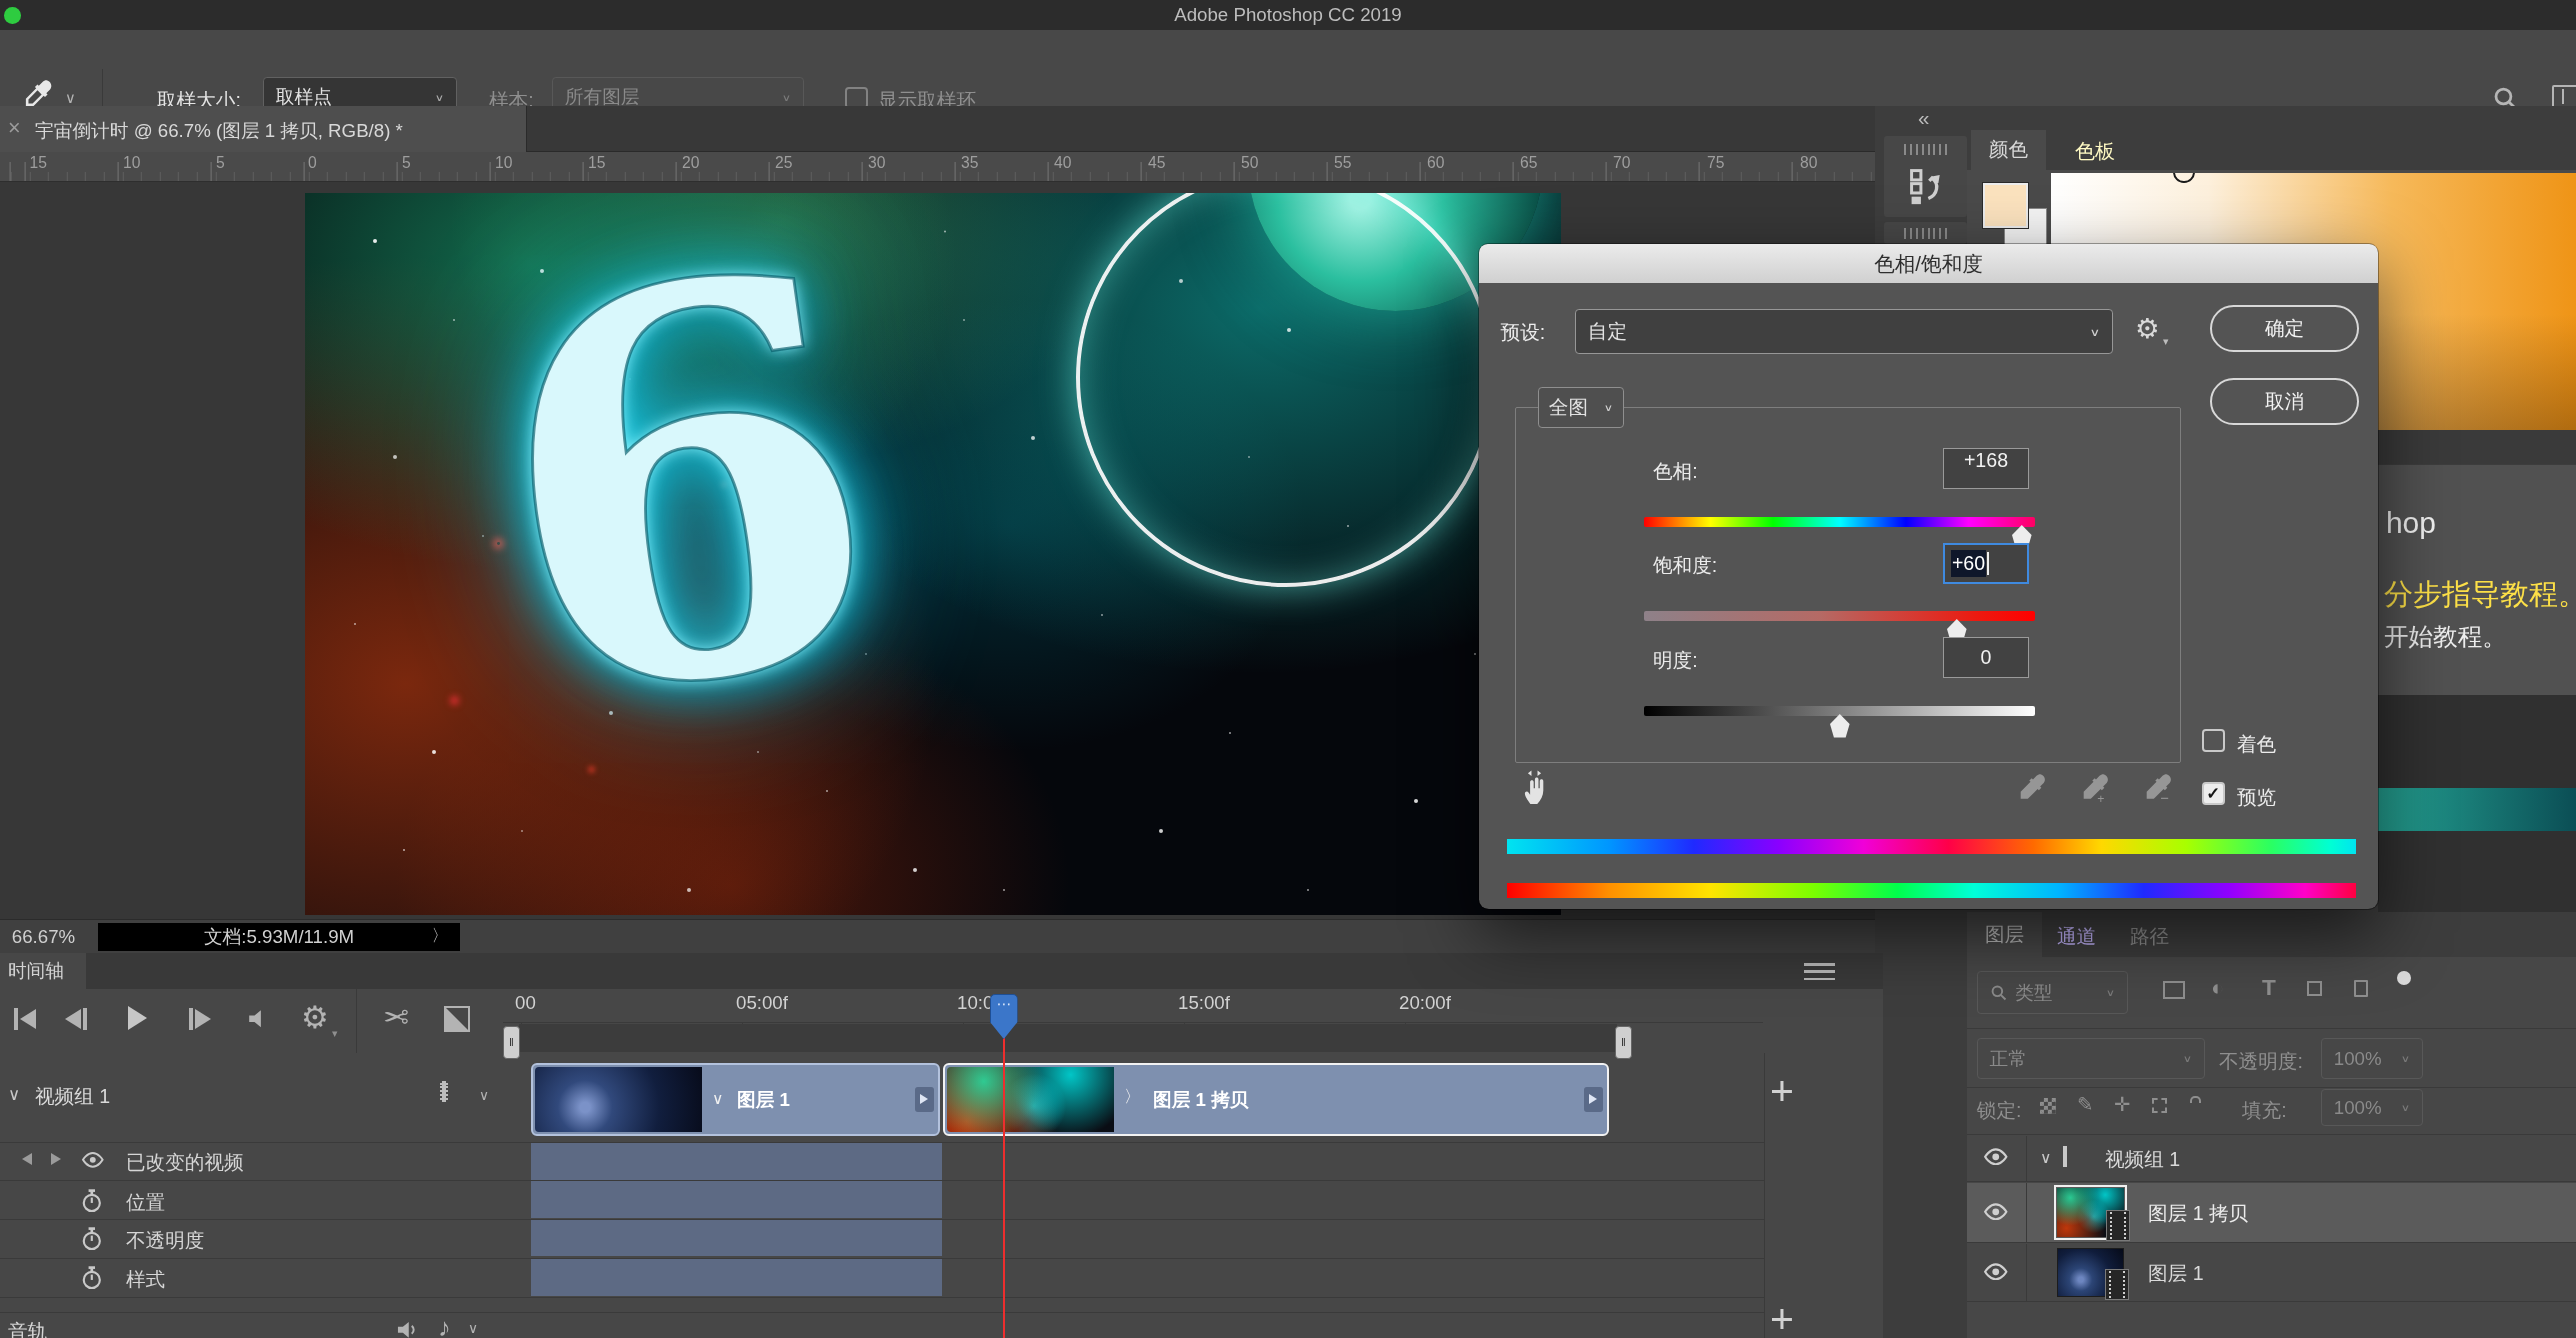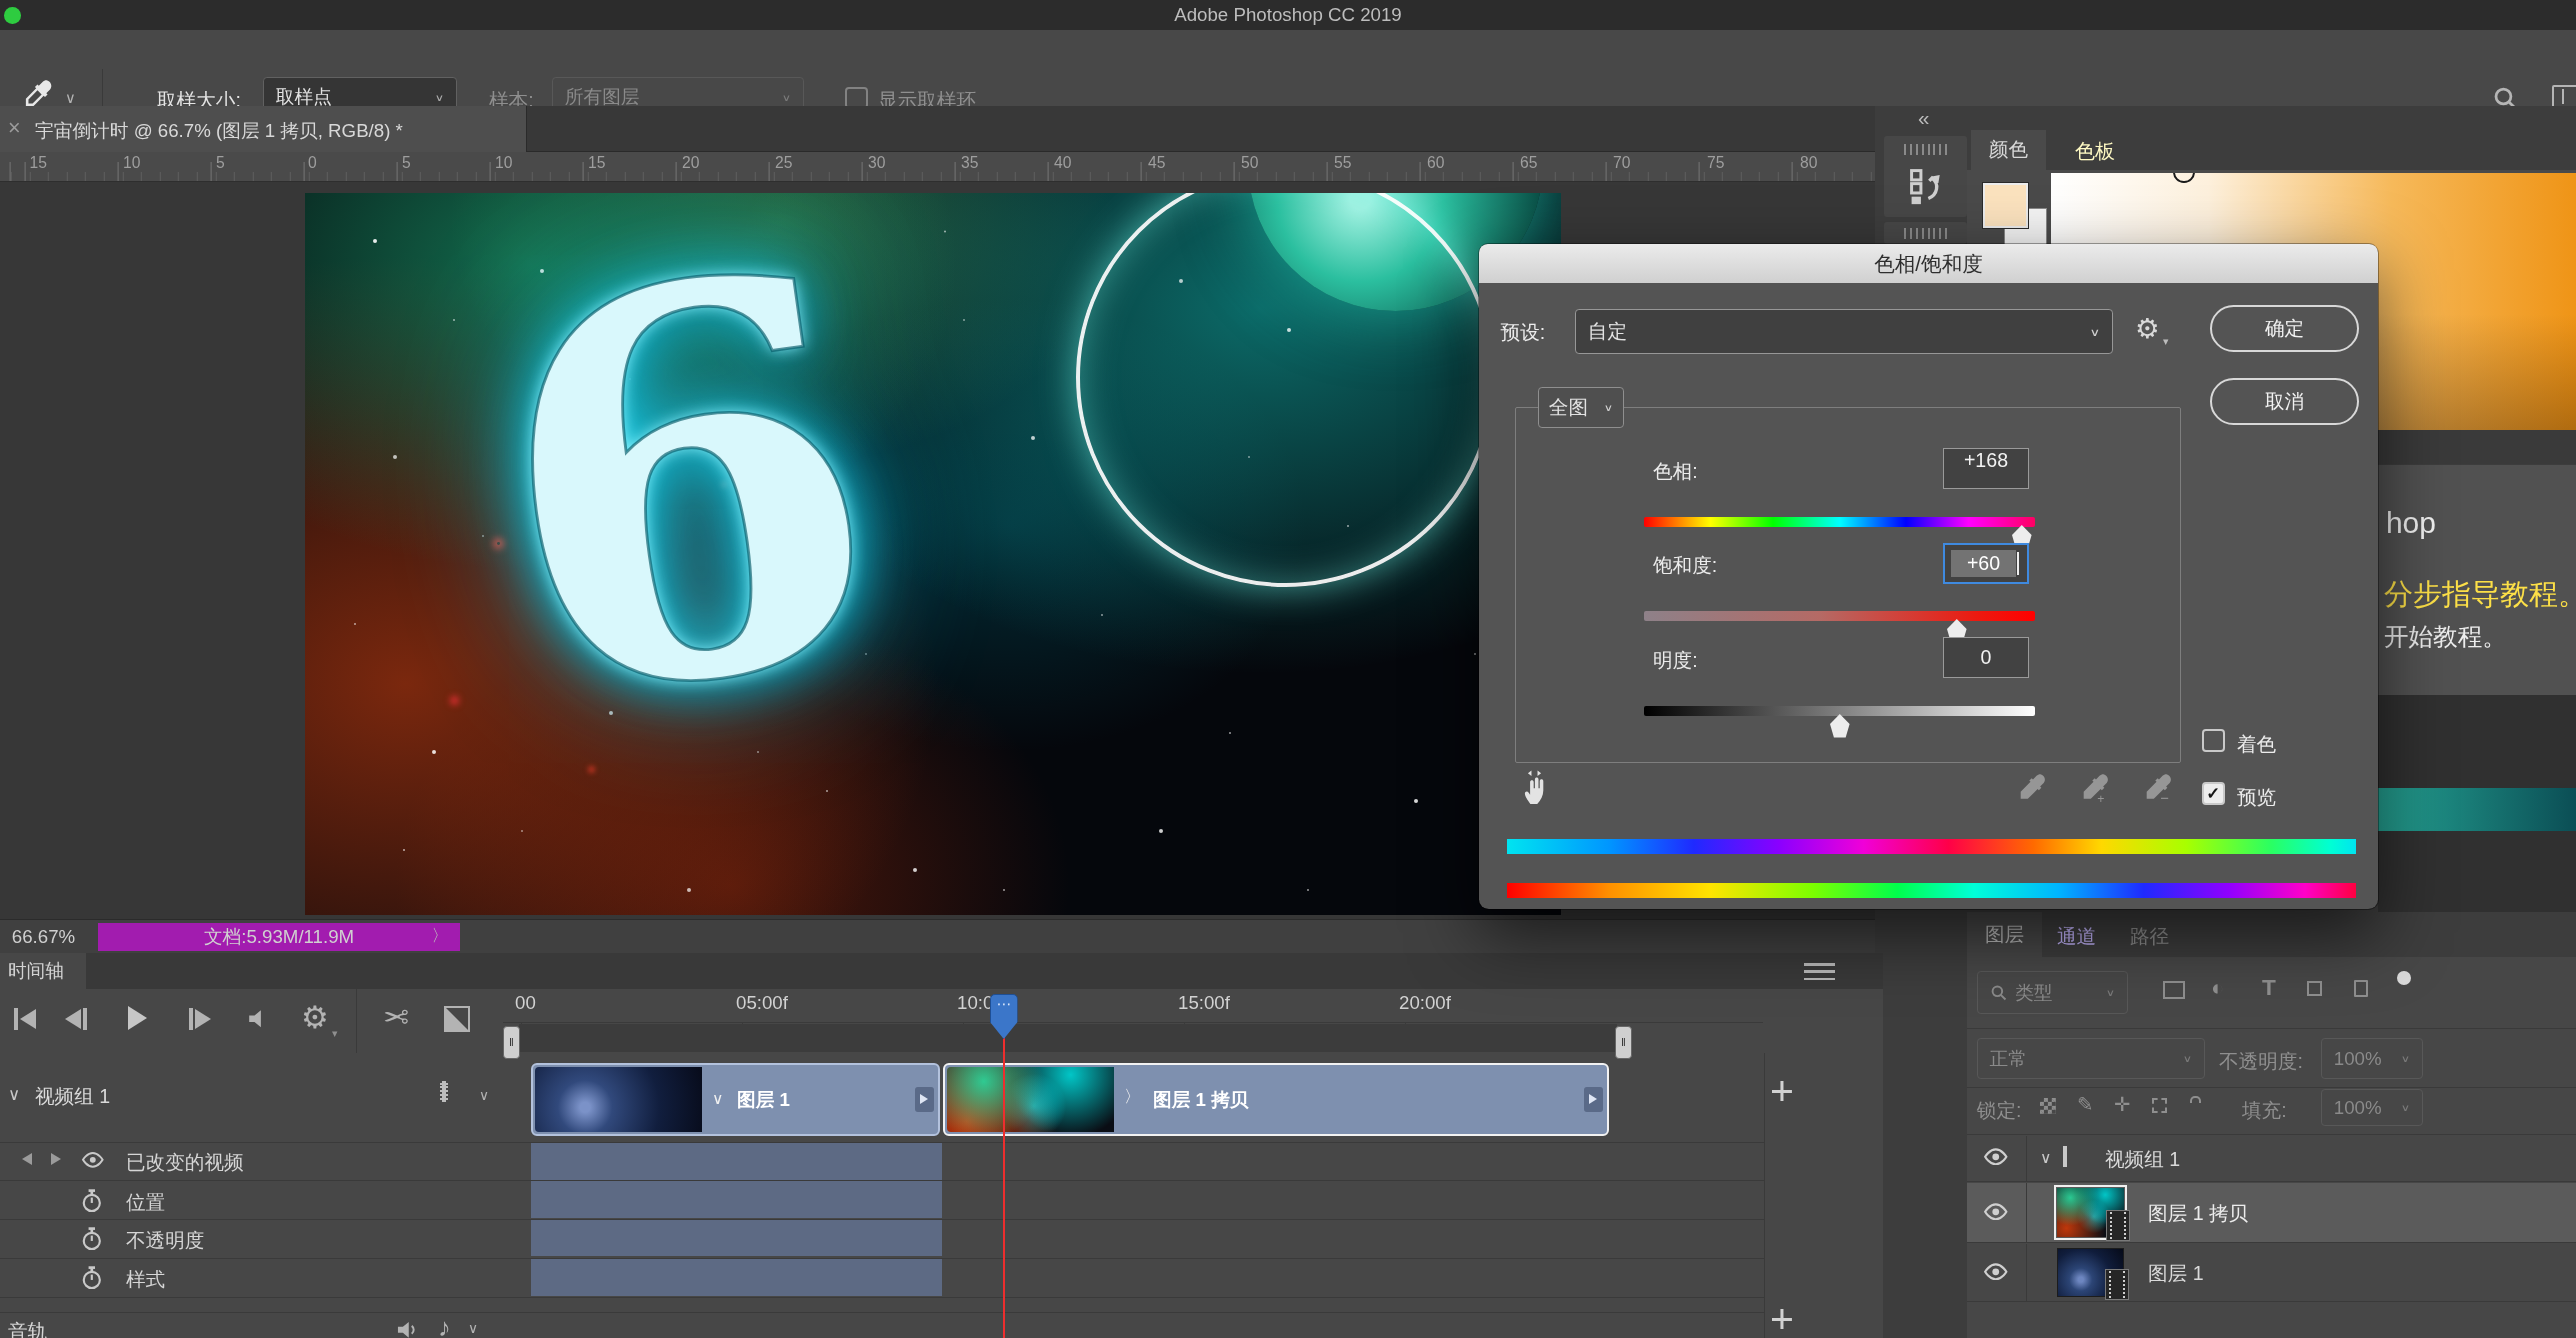--- a/index.html
+++ b/index.html
@@ -291,21 +291,21 @@
         background:radial-gradient(circle at 35% 65%, #6d86c0 0 5%, #2c4576 22%, #101d3c 58%, #060a18 100%)">
         <span class="badge-film"></span>
       </span>
       <span class="abs" style="left:181px;top:15.7px;font-size:19.6px;color:#dadada">图层 1</span>
     </div>
     <div class="abs hline" style="left:0;top:389px;width:609px"></div>
   </div>
 
   <div class="abs" style="left:0;top:919px;width:1875px;height:34px;background:#404040;border-top:1px solid #2b2b2b;box-sizing:border-box">
     <span class="abs" style="left:11.8px;top:5.9px;font-size:18.7px;color:#cfcfcf">66.67%</span>
-    <div class="abs" style="left:98px;top:2.9px;width:362px;height:28.5px;background:#a21caf;display:flex;align-items:center;justify-content:center">
+    <div class="abs" style="left:98px;top:2.9px;width:362px;height:28.5px;background:#000000;display:flex;align-items:center;justify-content:center">
       <span style="font-size:18.7px;color:#d0d0d0">文档:5.93M/11.9M</span>
       <span class="abs glyph" style="right:11.8px;top:4.9px;font-size:16.7px;color:#bdbdbd">〉</span>
     </div>
   </div>
 
   <div class="abs" style="left:0;top:953px;width:1883px;height:385px;background:#474747;overflow:hidden">
     <div class="abs" style="left:0;top:0;width:1883px;height:36px;background:#393939"></div>
     <div class="abs" style="left:0;top:0;width:86px;height:36px;background:#474747;display:flex;align-items:center">
       <span style="margin-left:7.9px;font-size:18.7px;color:#d2d2d2">时间轴</span>
     </div>
@@ -490,21 +490,21 @@
     <span class="abs" style="left:174px;top:214px;font-size:19.6px;color:#ececec">色相:</span>
     <div class="abs" style="left:464px;top:204px;width:86px;height:41px;background:#424242;border:1px solid #9a9a9a;box-sizing:border-box;display:flex;align-items:flex-start;justify-content:center">
       <span style="font-size:19.6px;color:#f2f2f2">+168</span>
     </div>
     <div class="abs track" style="left:165px;top:273px;width:391px;
          background:linear-gradient(to right,#ff0000,#ffff00 17%,#00ff00 33%,#00ffff 50%,#0000ff 67%,#ff00ff 83%,#ff0062 100%)"></div>
     <span class="abs sthumb" style="left:533px;top:281px"></span>
 
     <span class="abs" style="left:174px;top:308px;font-size:19.6px;color:#ececec">饱和度:</span>
     <div class="abs" style="left:464px;top:299px;width:86px;height:41px;background:#424242;border:2px solid #3f8ae0;box-sizing:border-box;display:flex;align-items:center;padding-left:5.9px">
-      <span style="font-size:19.6px;color:#fff;background:#737373;padding:2px 16px">+60</span>
+      <span style="font-size:19.6px;color:#fff;background:#0f172a;padding:2px 1px">+60</span>
       <span style="width:2px;height:23.6px;background:#eee;margin-left:1px"></span>
     </div>
     <div class="abs track" style="left:165px;top:367px;width:391px;
          background:linear-gradient(to right,#8e8189,#b56a65 45%,#ec1a10 85%,#ff0000)"></div>
     <span class="abs sthumb" style="left:468px;top:375px"></span>
 
     <span class="abs" style="left:174px;top:403px;font-size:19.6px;color:#ececec">明度:</span>
     <div class="abs" style="left:464px;top:393px;width:86px;height:41px;background:#424242;border:1px solid #9a9a9a;box-sizing:border-box;display:flex;align-items:center;justify-content:center">
       <span style="font-size:19.6px;color:#f2f2f2">0</span>
     </div>

